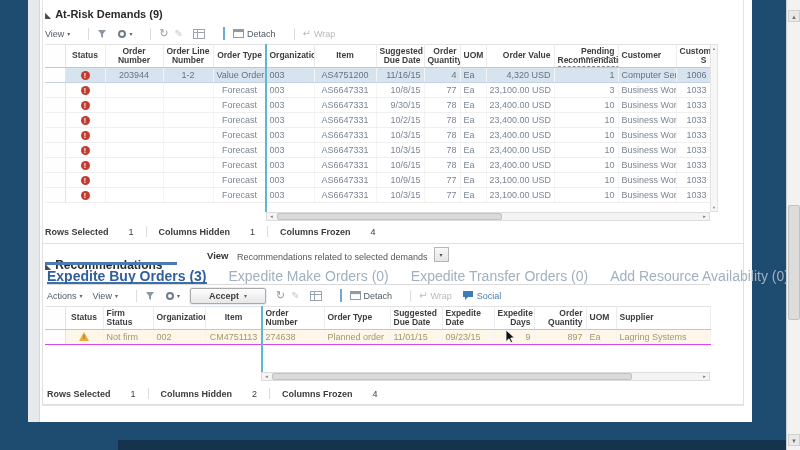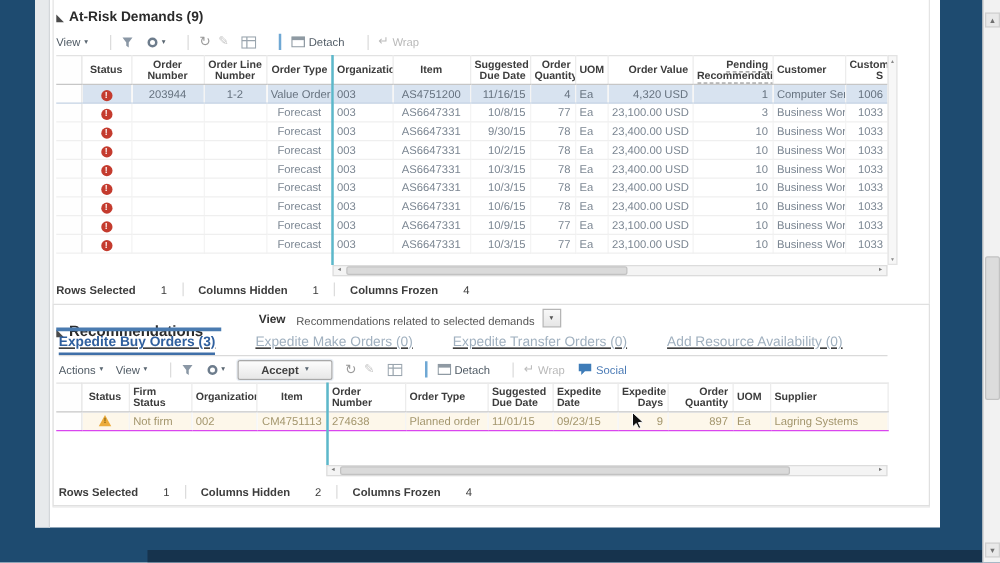--- a/index.html
+++ b/index.html
@@ -51,21 +51,21 @@
   .ring { width:8px; height:8px; border:2px solid #6d7c8c; border-radius:50%; display:inline-block; }
   .accept-btn { border:1px solid #a9a9a9; border-radius:2px; background:linear-gradient(#fdfdfd,#e7e7e7); padding:2px 18px; font-weight:bold; color:#3f3f3f; display:flex; align-items:center; gap:5px; box-shadow:0 0 0 1px #e8eef5; }
 
   
   .view-label { position:absolute; left:207px; top:250px; font-size:9.5px; color:#333; font-weight:bold; }
   .view-combo { position:absolute; left:235px; top:246px; height:16px; display:flex; align-items:flex-end; }
   .view-combo .txt { font-size:9px; color:#555; padding:0 6px 0 2px; }
   .view-combo .btn { width:15px; height:15px; border:1px solid #b5b5b5; background:linear-gradient(#f8f8f8,#e6e6e6); font-size:6px; color:#555; text-align:center; line-height:14px; }
 
   
-  .tabs { position:absolute; left:47px; top:268px; width:663px; height:17px; display:flex; gap:32px; border-bottom:1px solid #dadada; font-size:11px;text-decoration:underline; }
+  .tabs { position:absolute; left:47px; top:268px; width:663px; height:17px; display:flex; gap:22px; border-bottom:1px solid #dadada; font-size:14px; }
   .tab { color:#a0b0bf; padding-bottom:3px; white-space:nowrap; }
   .tab.active { color:#2f5f9e; font-weight:bold; border-bottom:2px solid #3f6fa8; }
 
   
   .tbl-wrap { position:absolute; background:#fff; }
   .tw1 { left:45px; top:44px; width:665px; }
   .tw2 { left:45px; top:306px; width:665px; }
   table.grid { border-collapse:collapse; table-layout:fixed; width:665px; }
   table.grid th { font-size:8.5px; line-height:9.5px; font-weight:bold; color:#3d3d3d; background:#fff; border-top:1px solid #e2e2e2; border-bottom:1px solid #c6c6c6; border-right:1px solid #ececec; height:23px; padding:1px 3px; vertical-align:middle; overflow:hidden; }
   table.grid td { font-size:9px; color:#7b8692; height:15px; border-bottom:1px solid #efefef; border-right:1px solid #f4f4f4; padding:0 3px; white-space:nowrap; overflow:hidden; }

